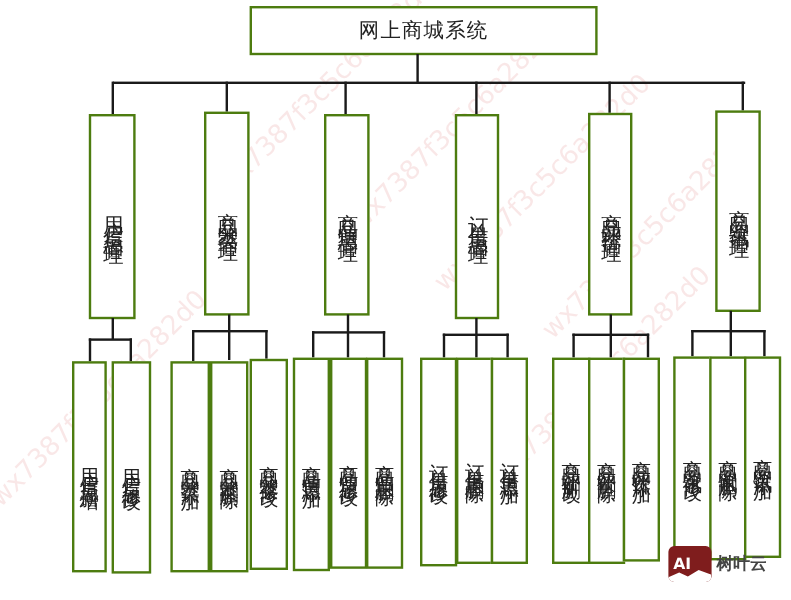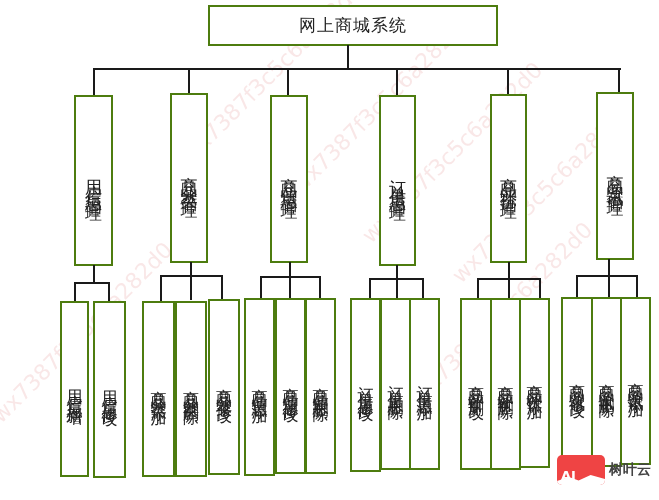--- a/index.html
+++ b/index.html
@@ -8,21 +8,21 @@
   .box { position: absolute; box-sizing: border-box; border: 2px solid #4d7c0f; background: #fff; }
   .root { display: flex; align-items: center; justify-content: center; font-size: 17px; letter-spacing: 1px; }
   .vbox { display: flex; justify-content: center; align-items: center; }
   .vtext { writing-mode: vertical-rl; text-orientation: upright; font-size: 17px; letter-spacing: 5px; line-height: 1; }
   .leaf .vtext { font-size: 16px; letter-spacing: 4px; }
   .line { position: absolute; background: #1a1a1a; }
   .h { height: 2px; }
   .v { width: 2px; }
   .wm { position: absolute; color: rgba(220,120,120,0.18); font-size: 22px; transform: rotate(-45deg); white-space: nowrap; pointer-events: none; font-family: "DejaVu Sans", sans-serif; }
   .logo { position: absolute; left: 557px; top: 455px; display: flex; align-items: center; gap: 4px; }
-  .logo-icon { width: 48px; height: 30px; background: #ef4444; border-radius: 5px; color: #fff; font-weight: bold; font-size: 13px; display: flex; align-items: flex-end; padding: 2px 4px; box-sizing: border-box; position: relative; overflow: hidden; }
+  .logo-icon { width: 36px; height: 30px; background: #7f1d1d; border-radius: 5px; color: #fff; font-weight: bold; font-size: 13px; display: flex; align-items: center; padding: 2px 4px; box-sizing: border-box; position: relative; overflow: hidden; }
   .logo-icon::after { content: ""; position: absolute; left: 0; right: 0; bottom: 0; height: 10px; background: #fff; clip-path: polygon(0 100%, 0 60%, 25% 20%, 45% 55%, 70% 0, 100% 40%, 100% 100%); }
   .logo-text { font-size: 14px; font-weight: bold; color: #444; }
 </style>
 </head>
 <body>
 
 <div class="wm" style="left:150px;top:60px;">wx7387f3c5c6a282d0</div>
 <div class="wm" style="left:260px;top:90px;">wx7387f3c5c6a282d0</div>
 <div class="wm" style="left:330px;top:140px;">wx7387f3c5c6a282d0</div>
 <div class="wm" style="left:420px;top:180px;">wx7387f3c5c6a282d0</div>

